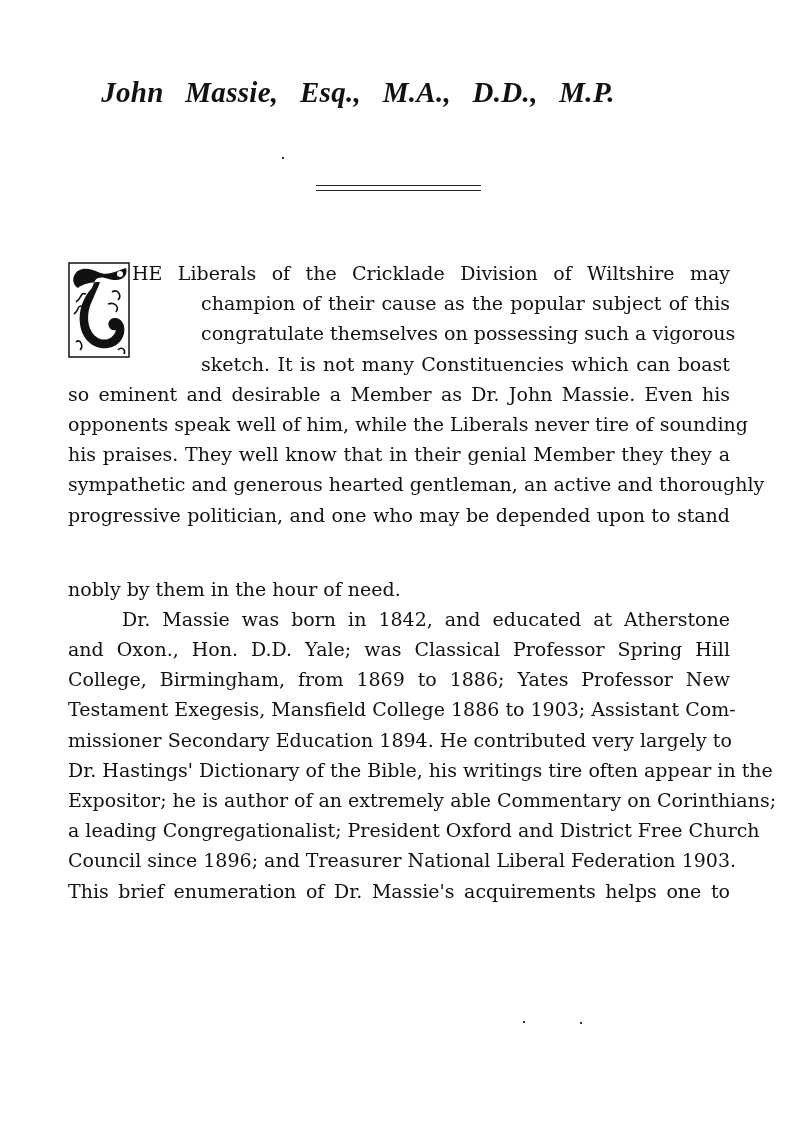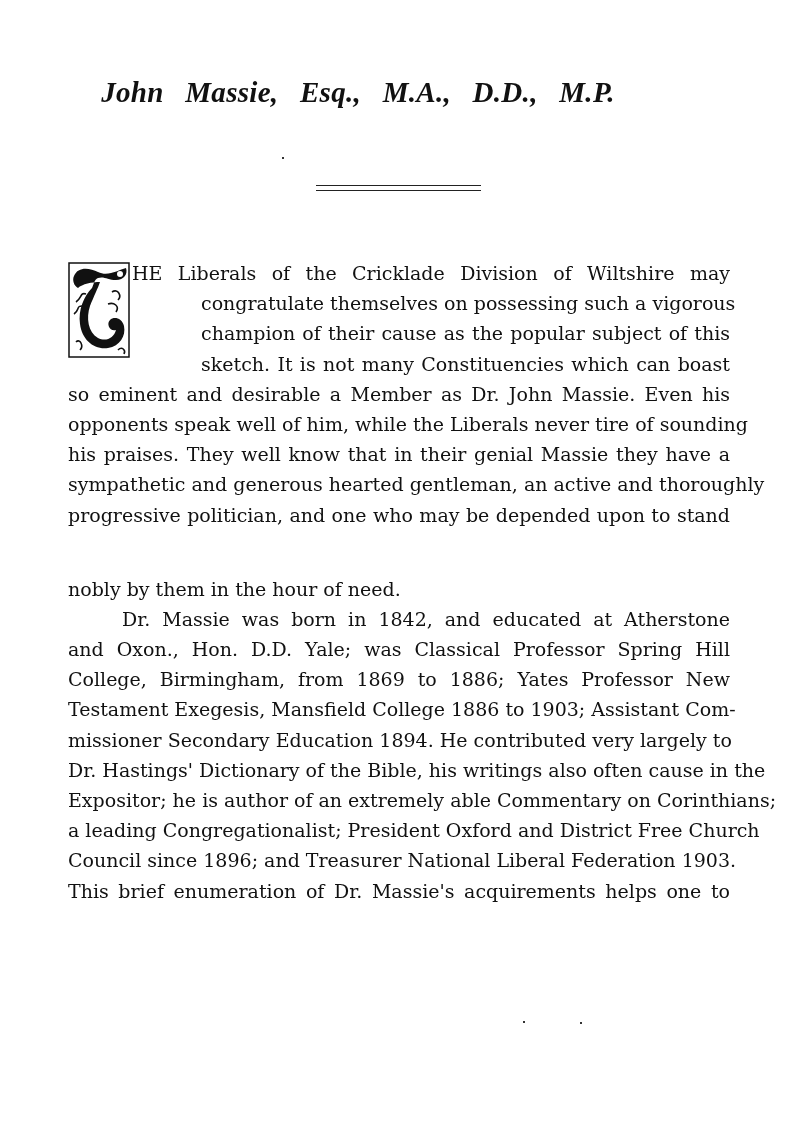--- a/index.html
+++ b/index.html
@@ -51,33 +51,33 @@
   <div class="dropcap">
     <svg viewBox="0 0 62 96">
       <rect x="1" y="1" width="60" height="94" fill="#fff" stroke="#111" stroke-width="1.5"></rect>
       <path d="M6 14 C10 4, 22 6, 30 10 C40 15, 50 8, 58 6 C60 12, 56 18, 48 18 C40 18, 36 14, 30 16 C26 18, 26 22, 24 26 C16 34, 10 48, 12 62 C14 78, 26 88, 40 86 C52 84, 58 74, 56 64 C54 56, 46 54, 42 58 C38 62, 42 70, 48 68 C46 76, 38 80, 30 76 C20 70, 18 56, 22 44 C26 34, 30 26, 32 20 C24 20, 14 22, 10 26 C6 24, 4 18, 6 14 Z" fill="#111"></path>
       <path d="M8 40 C14 36, 12 30, 18 32 M6 52 C12 48, 8 44, 14 44 M44 30 C50 26, 54 34, 50 38 M40 42 C46 40, 52 44, 48 50 M8 80 C12 76, 16 84, 12 88 M50 88 C54 84, 58 88, 56 92" stroke="#111" stroke-width="1.6" fill="none"></path>
       <circle cx="52" cy="12" r="3" fill="#fff"></circle>
     </svg>
   </div>
 
   <span class="line first-line">HE Liberals of the Cricklade Division of Wiltshire may</span>
+  <span class="line indent1">champion of their cause as the popular subject of this</span>
   <span class="line indent1">congratulate themselves on possessing such a vigorous</span>
-  <span class="line indent1">champion of their cause as the popular subject of this</span>
   <span class="line indent1">sketch. It is not many Constituencies which can boast</span>
   <span class="line">so eminent and desirable a Member as Dr. John Massie.  Even his</span>
   <span class="line">opponents speak well of him, while the Liberals never tire of sounding</span>
-  <span class="line">his praises. They well know that in their genial Massie they have a</span>
+  <span class="line">his praises. They well know that in their genial Member they they a</span>
   <span class="line">sympathetic and generous hearted gentleman, an active and thoroughly</span>
   <span class="line">progressive politician, and one who may be depended upon to stand</span>
   <span class="line last">nobly by them in the hour of need.</span>
 
   <span class="line para-indent">Dr. Massie was born in 1842, and educated at Atherstone</span>
   <span class="line">and Oxon., Hon. D.D. Yale; was Classical Professor Spring Hill</span>
   <span class="line">College, Birmingham, from 1869 to 1886; Yates Professor New</span>
   <span class="line">Testament Exegesis, Mansfield College 1886 to 1903; Assistant Com-</span>
   <span class="line">missioner Secondary Education 1894.  He contributed very largely to</span>
-  <span class="line">Dr. Hastings' Dictionary of the Bible, his writings also often cause in the</span>
+  <span class="line">Dr. Hastings' Dictionary of the Bible, his writings tire often appear in the</span>
   <span class="line"><span class="it">Expositor</span><span>; he is author of an extremely able Commentary on Corinthians;</span></span>
   <span class="line">a leading Congregationalist; President Oxford and District Free Church</span>
   <span class="line">Council since 1896; and Treasurer National Liberal Federation 1903.</span>
   <span class="line">This brief enumeration of Dr. Massie's acquirements helps one to</span>
 </div>
 
 </body></html>

